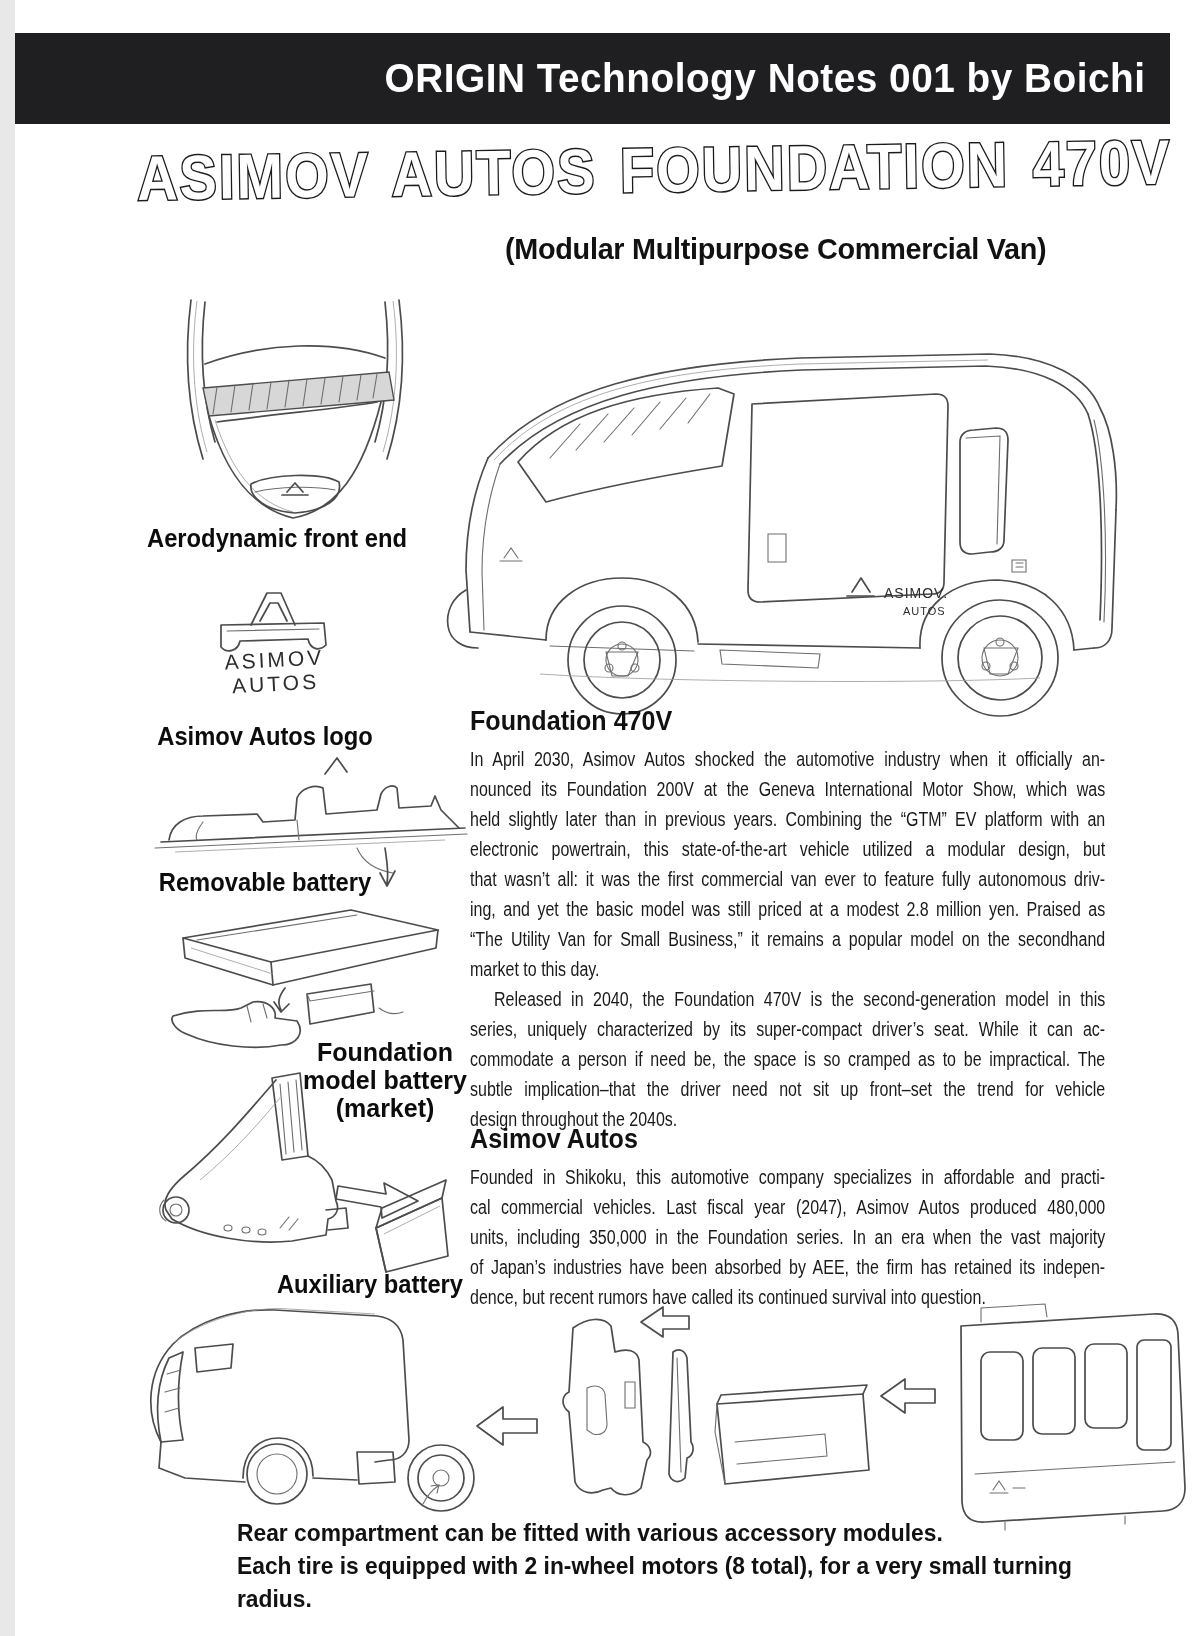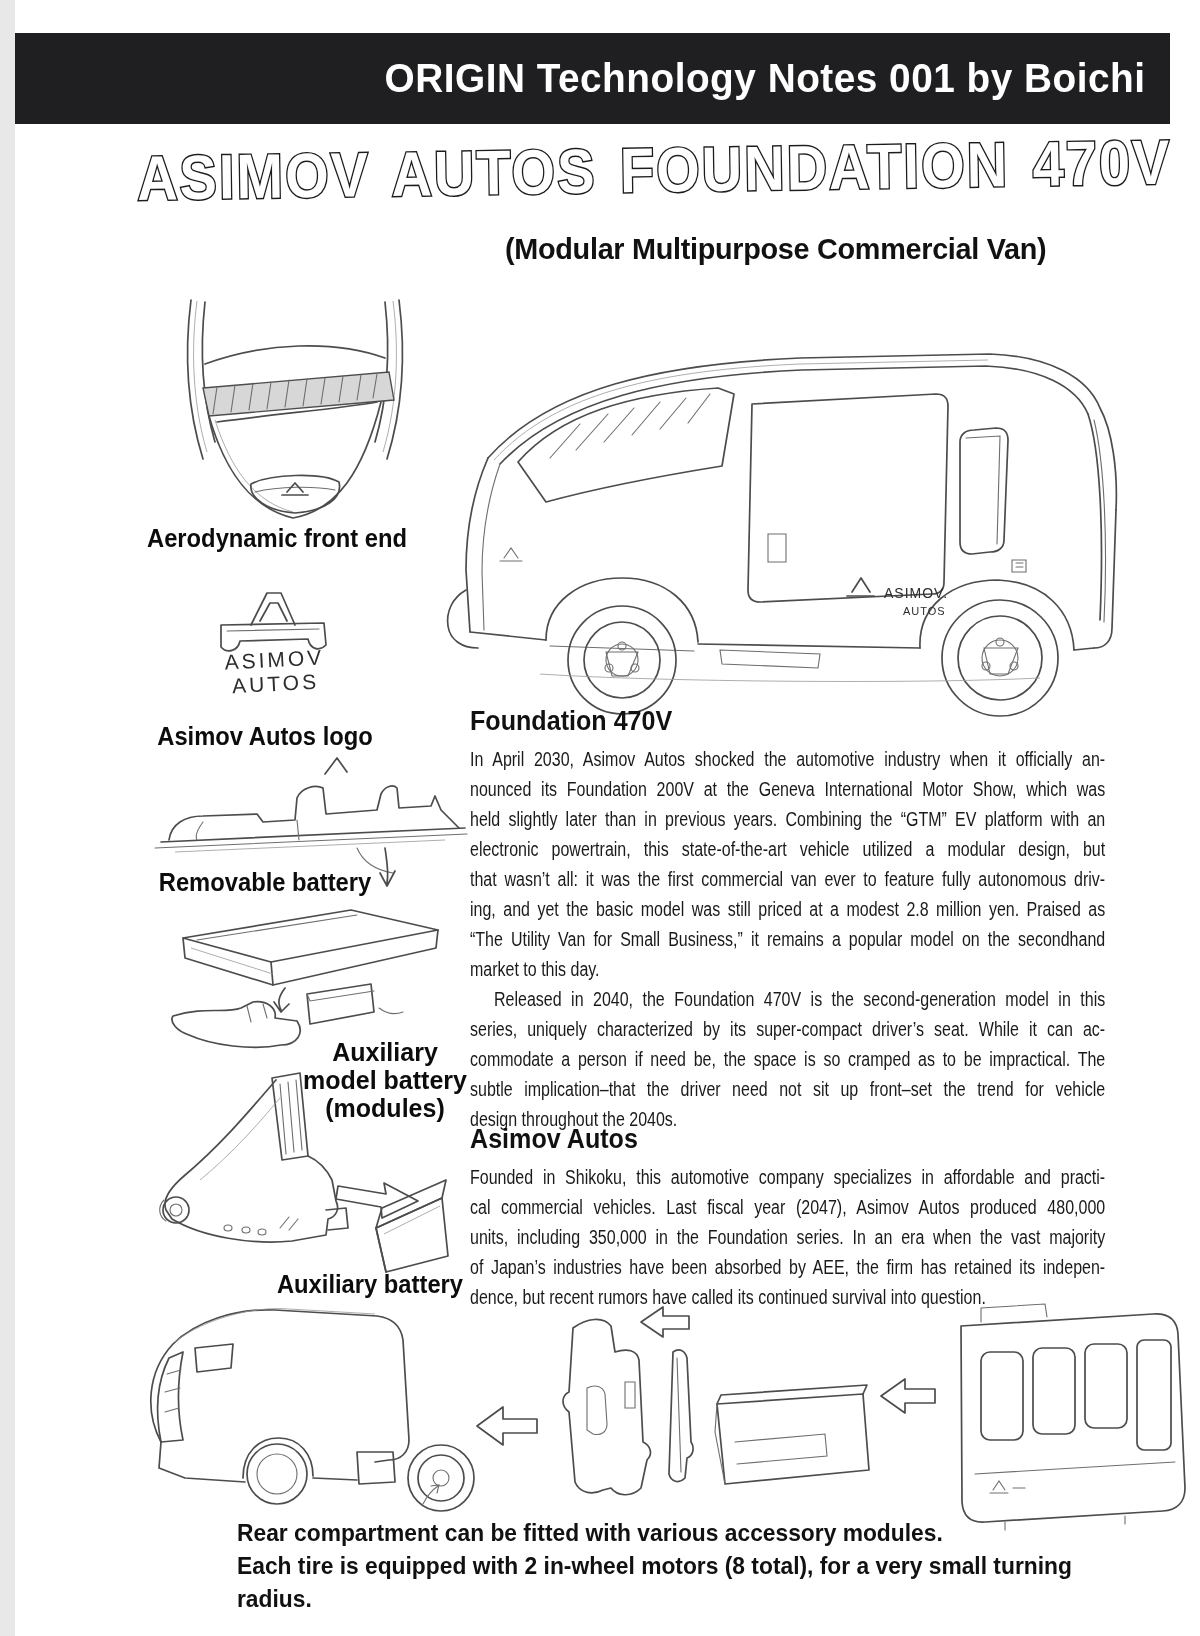--- a/index.html
+++ b/index.html
@@ -108,27 +108,27 @@
     <path class="s" d="M152,94 L216,84 L219,112 L155,124 Z"></path>
     <path class="s2" d="M152,94 L155,101 L219,91"></path>
     <path class="s2" d="M224,108 C232,114 240,115 248,112"></path>
     <path class="s" d="M18,116 C50,106 70,114 86,108 L98,102 C112,100 122,108 120,118 L142,121 C150,133 142,145 126,145 C98,151 56,145 34,135 C22,131 14,122 18,116 Z"></path>
     <path class="s2" d="M92,106 L96,122 M108,104 L112,118"></path>
     <path class="s" d="M130,88 C124,96 122,102 126,110 M119,102 L126,112 L134,104"></path>
   </svg>
 
   <div class="capblock" style="left:255px;top:1038px;width:230px">
     <div class="ln">
-        <div>Auxiliary</div>
+        <div>Foundation</div>
       </div>
       <div class="ln">
         <div>model battery</div>
       </div>
       <div class="ln last">
-        <div>(modules)</div>
+        <div>(market)</div>
       </div>
   </div>
 
   <svg style="left:115px;top:1058px" width="335" height="215" viewBox="0 0 335 215">
     <path class="s" d="M142,20 L170,15 L178,98 L152,102 Z"></path>
     <path class="s2" d="M150,26 L156,96 M158,24 L164,94 M166,22 L172,92"></path>
     <path class="s" d="M146,22 C120,52 92,86 54,118 C40,130 32,142 36,152 L42,161 C72,179 122,187 162,183 L196,177 L198,161 C206,159 210,151 206,143 L202,122 C196,110 187,102 178,98"></path>
     <path class="g" d="M150,40 C128,66 104,94 70,122"></path>
     <circle class="s" cx="46" cy="152" r="13"></circle>
     <circle class="s2" cx="46" cy="152" r="6"></circle>

